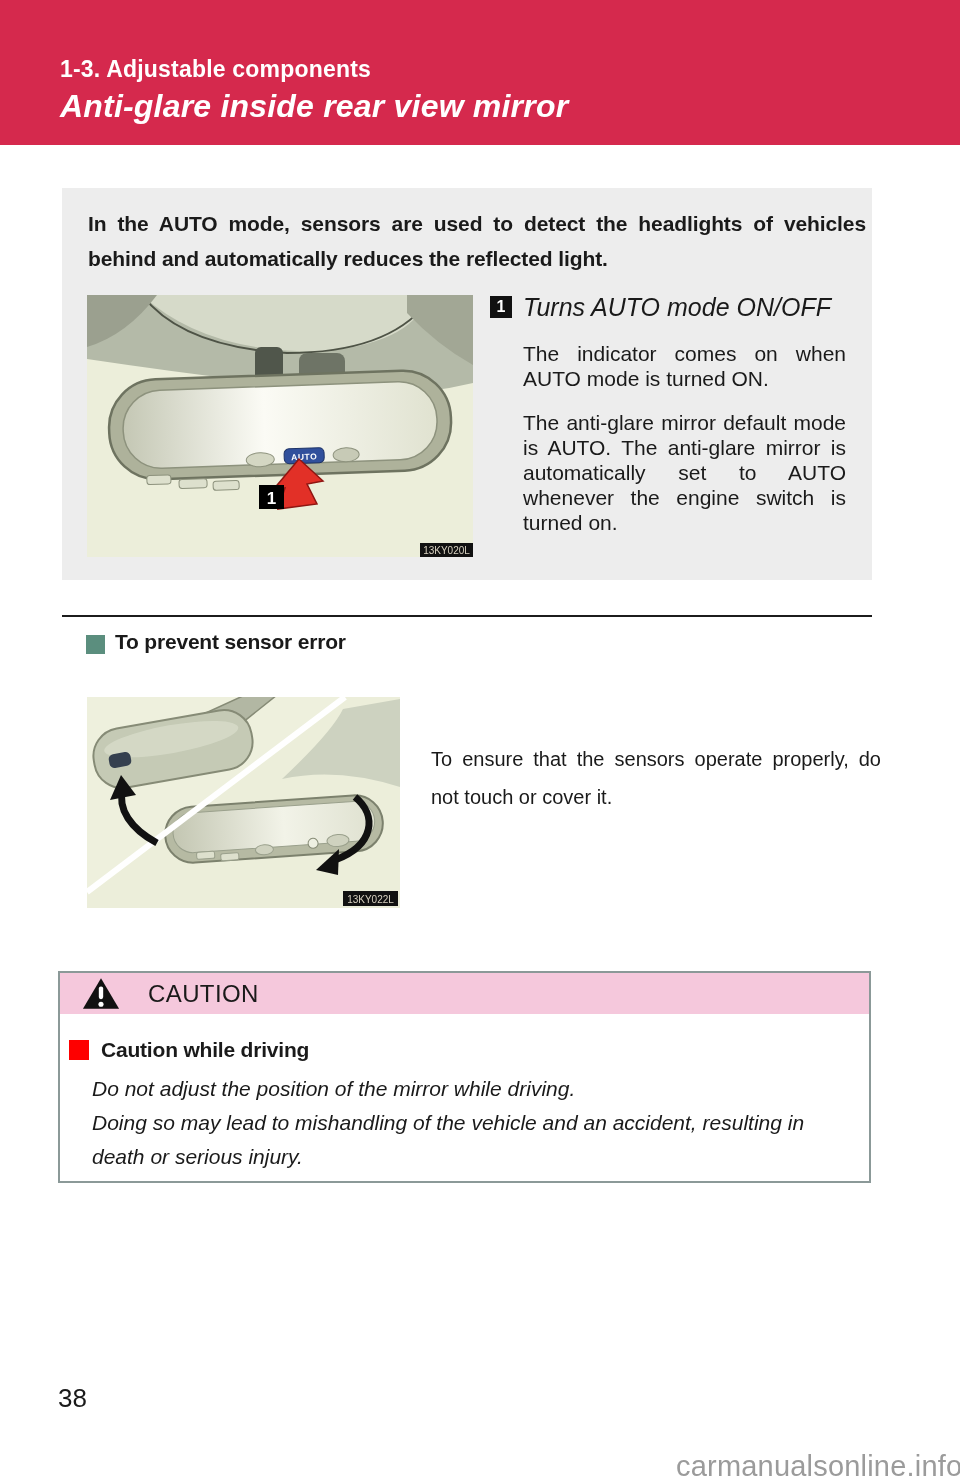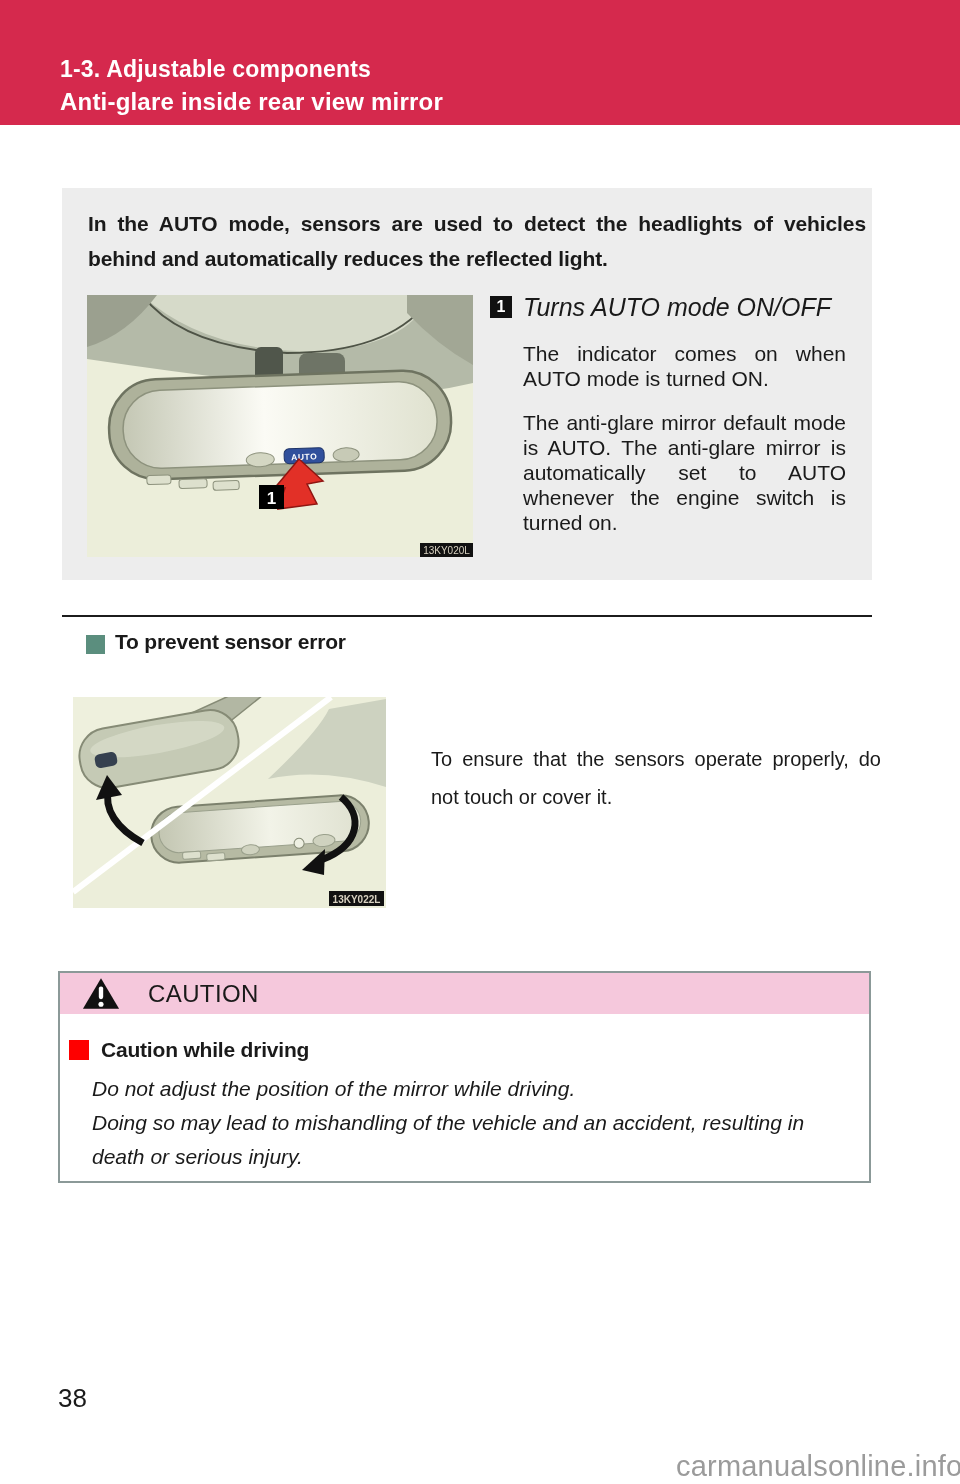--- a/index.html
+++ b/index.html
@@ -3,26 +3,26 @@
 <meta charset="utf-8">
 <style>
   * { margin:0; padding:0; box-sizing:border-box; }
   html,body { background:#ffffff; }
   body {
     width:960px; height:1484px; position:relative; overflow:hidden;
     font-family:"Liberation Sans", sans-serif; color:#1a1a1a;
   }
 
   
-  .banner { position:absolute; left:0; top:0; width:960px; height:125px;
+  .banner { position:absolute; left:0; top:0; width:960px; height:145px;
             background:var(--banner-red,#d5294d); color:#fff; }
   .banner .section-label { position:absolute; left:60px; top:56px;
             font-size:23px; font-weight:bold; letter-spacing:.2px; }
   .banner .page-title { position:absolute; left:60px; top:88px;
-            font-size:24px; font-weight:bold; letter-spacing:.2px; }
+            font-size:32px; font-weight:bold; letter-spacing:.2px;font-style:italic; }
 
   
   .intro-box { position:absolute; left:62px; top:188px; width:810px; height:392px;
                background:var(--intro-bg,#ededed); }
   .intro-text { position:absolute; left:26px; top:18px; width:778px;
                 font-size:21px; font-weight:bold; line-height:35px;
                 text-align:justify; letter-spacing:-.1px; }
   .fig1 { position:absolute; left:25px; top:107px; width:386px; height:262px; }
   .auto-col { position:absolute; left:428px; top:104px; width:356px; }
   .marker-row { display:flex; align-items:flex-start; }
@@ -32,21 +32,21 @@
   .auto-heading { font-size:25px; line-height:30px; margin-left:11px; white-space:nowrap;font-style:italic; }
   .auto-col p { margin:19px 0 0 33px; font-size:21px; line-height:25px;
                 text-align:justify; }
 
   
   .rule { position:absolute; left:62px; top:615px; width:810px; height:0;
           border-top:2px solid #1c1c1c; }
   .sec-heading { position:absolute; left:62px; top:630px; display:flex; align-items:flex-end;padding-left:24px; }
   .teal-bullet { width:19px; height:19px; background:var(--teal-bullet,#5b8e7e); margin-right:10px; }
   .sec-heading .label { font-size:21px; font-weight:bold; letter-spacing:-.2px; }
-  .fig2 { position:absolute; left:73px; top:697px; width:313px; height:211px;font-weight:bold; }
+  .fig2 { position:absolute; left:87px; top:697px; width:313px; height:211px; }
   .sensor-text { position:absolute; left:431px; top:740px; width:450px;
                  font-size:20px; line-height:38px; text-align:justify; }
 
   
   .caution-box { position:absolute; left:58px; top:971px; width:813px; height:212px;
                  border:2px solid #8b9998; background:#fff; }
   .caution-header { height:41px; background:var(--caution-pink,#f5c8dc);
                     display:flex; align-items:center; padding-left:22px;gap:15px; }
   .warn-icon { width:38px; height:33px; display:block; }
   .caution-title { font-size:24px; margin-left:13px; letter-spacing:.4px; }

